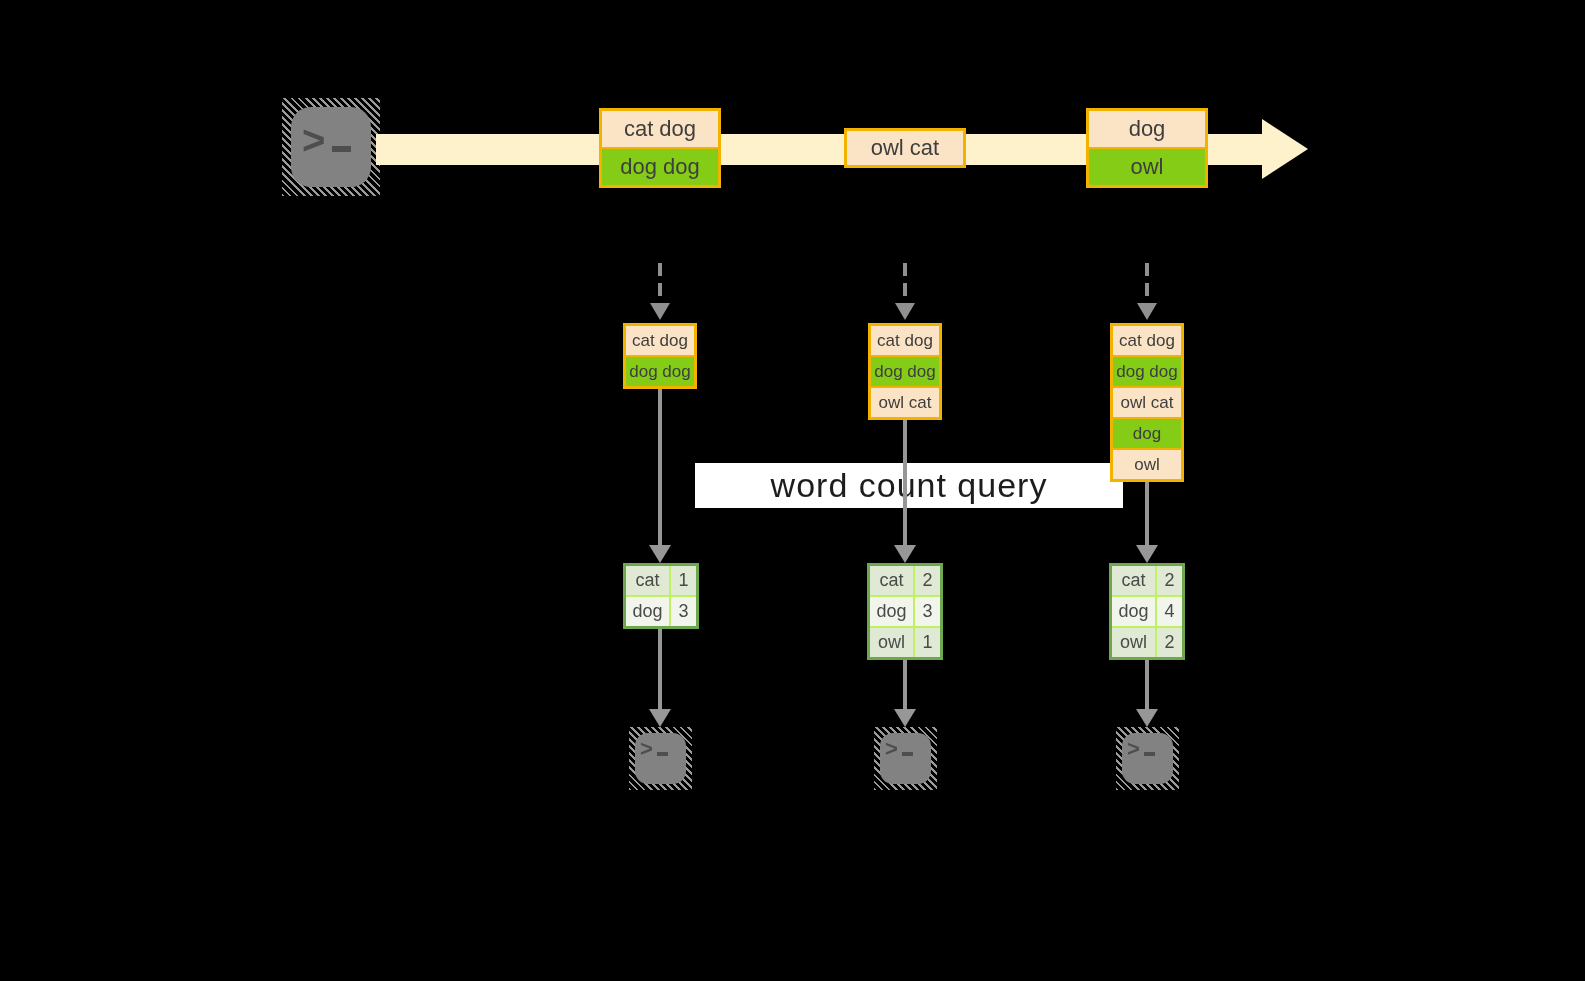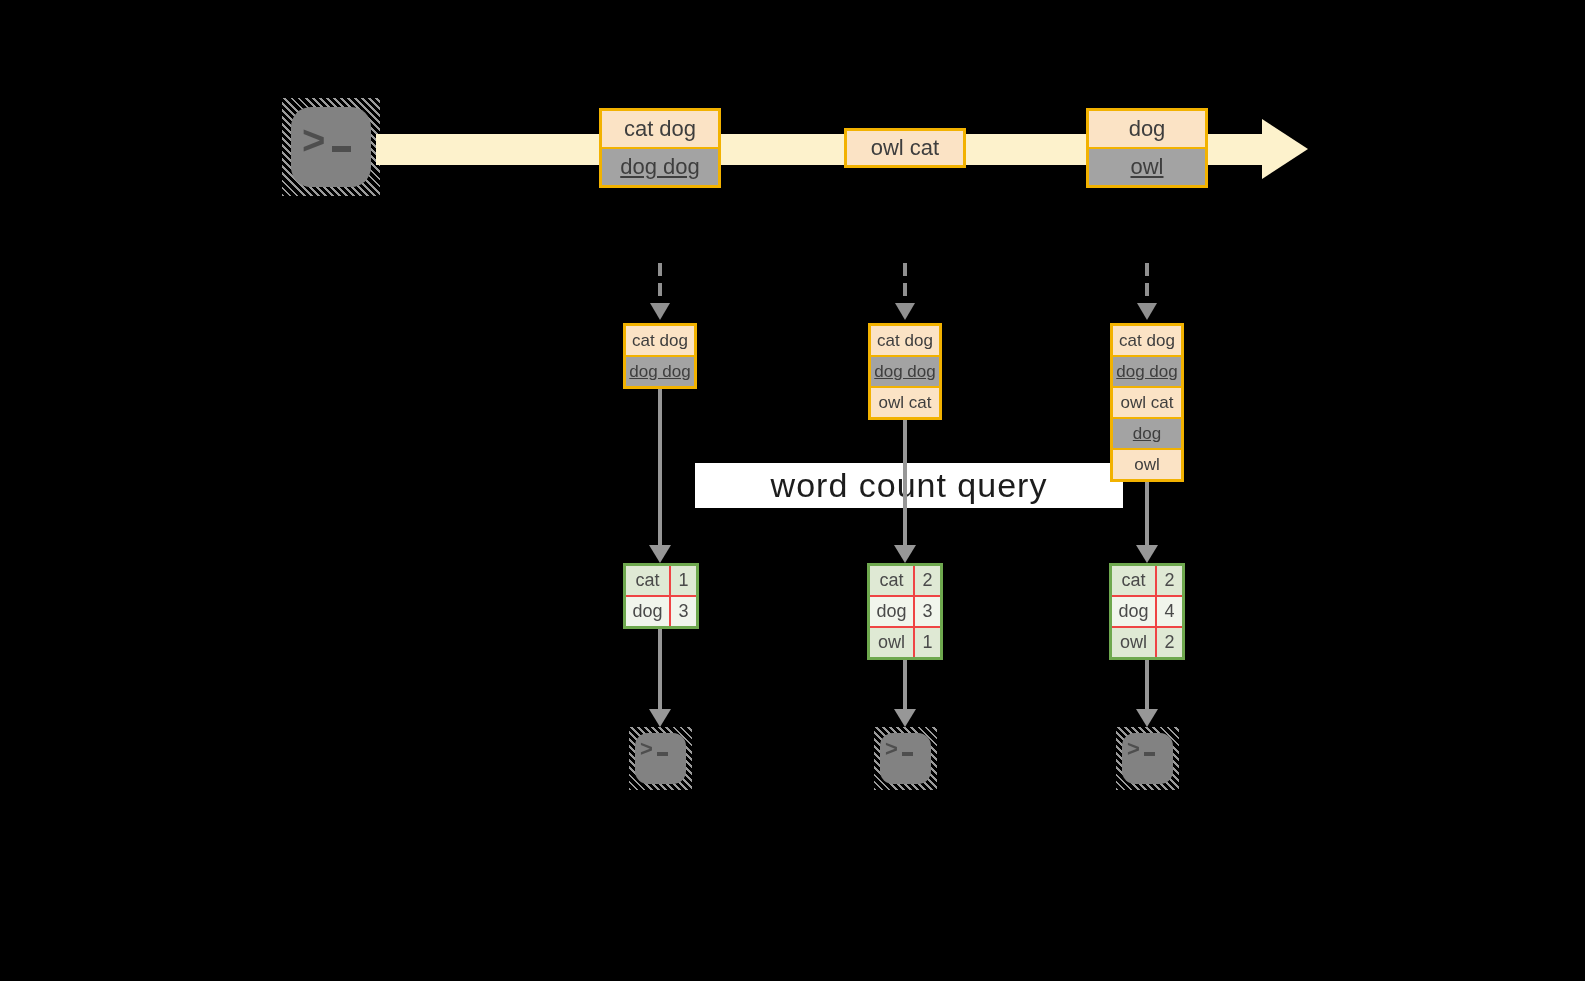--- a/index.html
+++ b/index.html
@@ -35,21 +35,21 @@
   
   .event-box{position:absolute;border:3px solid #f2b200;background:#f2b200;}
   .event-cell{
     width:116px;display:flex;align-items:center;justify-content:center;
     font-size:22px;color:#3e3e3e;
   }
   .event-cell.h36{height:36px;}
   .event-cell.h34{height:34px;}
   .event-cell + .event-cell{margin-top:2px;}
   .cell-peach{background:#fbe3c5;}
-  .cell-cream{background:#a3a3a3;text-decoration:underline;}
+  .cell-cream{background:#84cc16;}
   
   .arrow{position:absolute;display:flex;flex-direction:column;align-items:center;z-index:2;}
   .dash-seg{width:4px;height:13px;background:#909090;margin-bottom:7px;}
   .head-sm{width:0;height:0;border-left:10px solid transparent;border-right:10px solid transparent;border-top:17px solid #909090;}
   
   .stem{width:4px;background:#979797;}
   .head{width:0;height:0;border-left:11px solid transparent;border-right:11px solid transparent;border-top:18px solid #979797;}
   
   .stack{position:absolute;border:3px solid #f2b200;background:#f2b200;z-index:3;}
   .stack-cell{
@@ -57,21 +57,21 @@
     font-size:17px;color:#3e3e3e;
   }
   .stack-cell + .stack-cell{margin-top:2px;}
   
   .wcq{
     position:absolute;left:695px;top:463px;width:428px;height:45px;background:#ffffff;
     display:flex;align-items:center;justify-content:center;z-index:1;
     font-size:34px;font-weight:300;color:#1d1d1d;letter-spacing:1px;
   }
   
-  .count-table{position:absolute;border:3px solid #6ea84e;background:#ef4444;z-index:3;}
+  .count-table{position:absolute;border:3px solid #6ea84e;background:#bef264;z-index:3;}
   .count-row{display:flex;}
   .count-row + .count-row{margin-top:2px;}
   .count-name,.count-val{
     height:29px;display:flex;align-items:center;justify-content:center;
     font-size:18px;color:#4a4a4a;
   }
   .count-name{width:43px;margin-right:2px;}
   .count-val{width:25px;}
   .row-green .count-name,.row-green .count-val{background:#dfe9d4;}
   .row-light .count-name,.row-light .count-val{background:#f1f5ec;}

